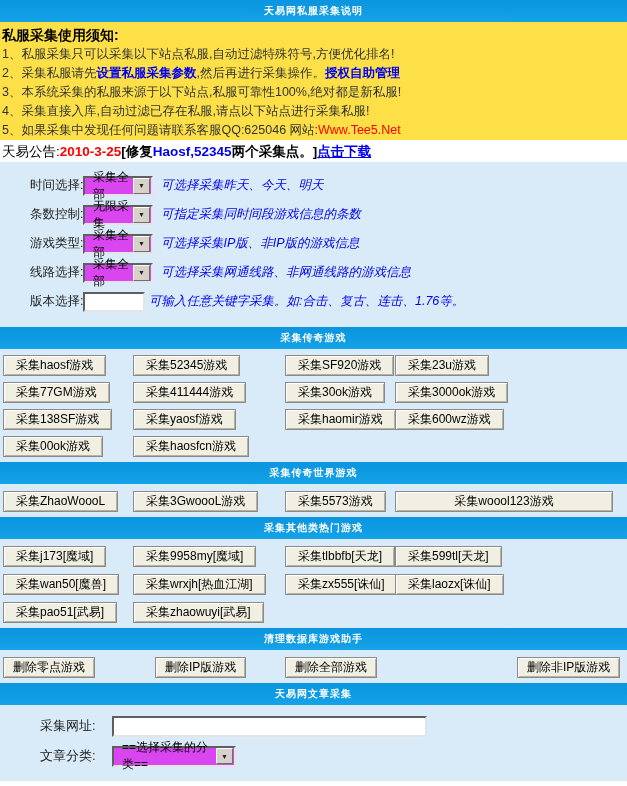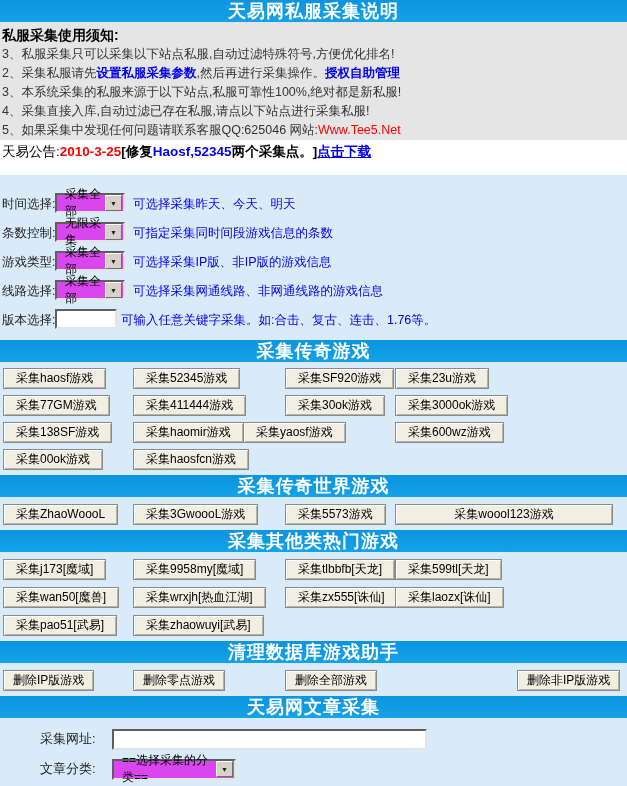--- a/index.html
+++ b/index.html
@@ -6,55 +6,55 @@
   body{
     width:627px;min-height:786px;background:#ffffff;
     font-family:"Liberation Sans","DejaVu Sans",sans-serif;
     -webkit-font-smoothing:none;
   }
   .page{width:627px;}
   
   .bar{
     height:22px;line-height:22px;text-align:center;
     background:linear-gradient(180deg,#0a95de,#14a2e8);
-    color:#ffffff;font-size:18px;font-weight:bold;letter-spacing:1px;
-  }
-  
-  .notice{background:#e5e5e5;padding:3px 0 0 2px;}
+    color:#ffffff;font-size:10px;font-weight:bold;letter-spacing:1px;
+  }
+  
+  .notice{background:#fde047;padding:3px 0 0 2px;}
   .notice-head{font-size:14px;font-weight:bold;color:#000;height:20px;line-height:20px;}
   .nline{font-size:12.5px;color:#333;height:19px;line-height:19px;white-space:nowrap;}
   .blue-link{color:#0000ee;font-weight:bold;cursor:pointer;}
   .red-text{color:#ff0000;}
   
-  .announce{background:#ffffff;height:35px;line-height:23px;font-size:13.5px;color:#000;padding-left:2px;white-space:nowrap;}
+  .announce{background:#ffffff;height:22px;line-height:23px;font-size:13.5px;color:#000;padding-left:2px;white-space:nowrap;}
   .announce .date{color:#ff0000;font-weight:bold;}
   .announce .bb{font-weight:bold;}
   .announce .bblue{color:#0000ee;font-weight:bold;}
   .announce .dl{color:#0000ee;font-weight:bold;text-decoration:underline;cursor:pointer;}
   
   .form-top{background:#d9ebf9;padding:9px 0 11px 0;}
-  .frow{height:29px;display:flex;align-items:flex-end;}
+  .frow{height:29px;display:flex;align-items:center;margin-left:28px;}
   .flabel{width:53px;padding-left:2px;font-size:12.5px;color:#222;flex:none;white-space:nowrap;}
   .sel{
     display:flex;align-items:center;justify-content:space-between;
     width:70px;height:20px;background:#d946ef;box-sizing:border-box;
     border:2px solid;border-color:#5f5f5f #e4e4e4 #e4e4e4 #5f5f5f;
     font-size:12px;color:#000;padding-left:8px;cursor:default;flex:none;
   }
   .sel-arrow{
     width:15px;height:14px;flex:none;margin-right:1px;
     background:#d6d2c9;border:1px solid;border-color:#ffffff #6e6e6e #6e6e6e #ffffff;
     font-size:7px;color:#222;display:flex;align-items:center;justify-content:center;
   }
   .tinput{
     width:62px;height:20px;box-sizing:border-box;background:#fff;
     border:2px solid;border-color:#5f5f5f #e4e4e4 #e4e4e4 #5f5f5f;
     font-size:12px;padding:0 2px;flex:none;
   }
-  .fhelp{color:#0000ee;font-size:12.5px;margin-left:8px;white-space:nowrap;}
+  .fhelp{color:#0000ee;font-size:12.5px;margin-left:8px;white-space:nowrap;font-style:italic;}
   
   .grid{background:#d9ebf9;padding:3px 0 2px 0;}
   .btn-row{display:flex;align-items:center;height:27px;padding-left:3px;}
   .grid.tall .btn-row{height:28px;}
   .cell{flex:none;}
   .c1{width:130px;}
   .c2{width:152px;}
   .c3{width:110px;}
   .c4{flex:1;min-width:0;}
   .xp-btn{
@@ -79,21 +79,21 @@
 </style>
 </head>
 <body>
 
 <div class="page">
 
   <div class="bar">天易网私服采集说明</div>
 
   <div class="notice">
     <div class="notice-head">私服采集使用须知:</div>
-    <div class="nline"><span>3、私服采集只可以采集以下站点私服,自动过滤特殊符号,方便优化排名!</span></div>
+    <div class="nline"><span>1、私服采集只可以采集以下站点私服,自动过滤特殊符号,方便优化排名!</span></div>
     <div class="nline"><span>2、采集私服请先</span><span class="blue-link">设置私服采集参数</span><span>,然后再进行采集操作。</span><span class="blue-link">授权自助管理</span></div>
     <div class="nline"><span>3、本系统采集的私服来源于以下站点,私服可靠性100%,绝对都是新私服!</span></div>
     <div class="nline"><span>4、采集直接入库,自动过滤已存在私服,请点以下站点进行采集私服!</span></div>
     <div class="nline"><span>5、如果采集中发现任何问题请联系客服QQ:625046 网站:</span><span class="red-text">Www.Tee5.Net</span></div>
   </div>
 
   <div class="announce">
     <span>天易公告:</span><span class="date">2010-3-25</span><span class="bb">[修复</span><span class="bblue">Haosf,52345</span><span class="bb">两个采集点。]</span><span class="dl">点击下载</span>
   </div>
 
@@ -146,22 +146,22 @@
       <span class="cell c4"><button class="xp-btn">采集23u游戏</button></span>
     </div>
     <div class="btn-row">
       <span class="cell c1"><button class="xp-btn">采集77GM游戏</button></span>
       <span class="cell c2"><button class="xp-btn">采集411444游戏</button></span>
       <span class="cell c3"><button class="xp-btn">采集30ok游戏</button></span>
       <span class="cell c4"><button class="xp-btn">采集3000ok游戏</button></span>
     </div>
     <div class="btn-row">
       <span class="cell c1"><button class="xp-btn">采集138SF游戏</button></span>
+      <span class="cell c2"><button class="xp-btn">采集yaosf游戏</button></span>
       <span class="cell c3"><button class="xp-btn">采集haomir游戏</button></span>
-      <span class="cell c2"><button class="xp-btn">采集yaosf游戏</button></span>
       <span class="cell c4"><button class="xp-btn">采集600wz游戏</button></span>
     </div>
     <div class="btn-row">
       <span class="cell c1"><button class="xp-btn">采集00ok游戏</button></span>
       <span class="cell c2"><button class="xp-btn">采集haosfcn游戏</button></span>
       <span class="cell c3"></span>
       <span class="cell c4"></span>
     </div>
   </div>
 
@@ -193,22 +193,22 @@
       <span class="cell c1"><button class="xp-btn">采集pao51[武易]</button></span>
       <span class="cell c2"><button class="xp-btn">采集zhaowuyi[武易]</button></span>
       <span class="cell c3"></span>
       <span class="cell c4"></span>
     </div>
   </div>
 
   <div class="bar">清理数据库游戏助手</div>
   <div class="grid tall">
     <div class="btn-row">
+      <span class="cell c2"><button class="xp-btn slim">删除零点游戏</button></span>
       <span class="cell c1"><button class="xp-btn slim">删除IP版游戏</button></span>
-      <span class="cell c2"><button class="xp-btn slim">删除零点游戏</button></span>
       <span class="cell c4"><button class="xp-btn slim">删除全部游戏</button></span>
       <span class="cell c3"><button class="xp-btn slim">删除非IP版游戏</button></span>
     </div>
   </div>
 
   <div class="bar">天易网文章采集</div>
   <div class="article">
     <div class="arow">
       <span class="alabel">采集网址:</span>
       <input class="url-input" value="" style="">

